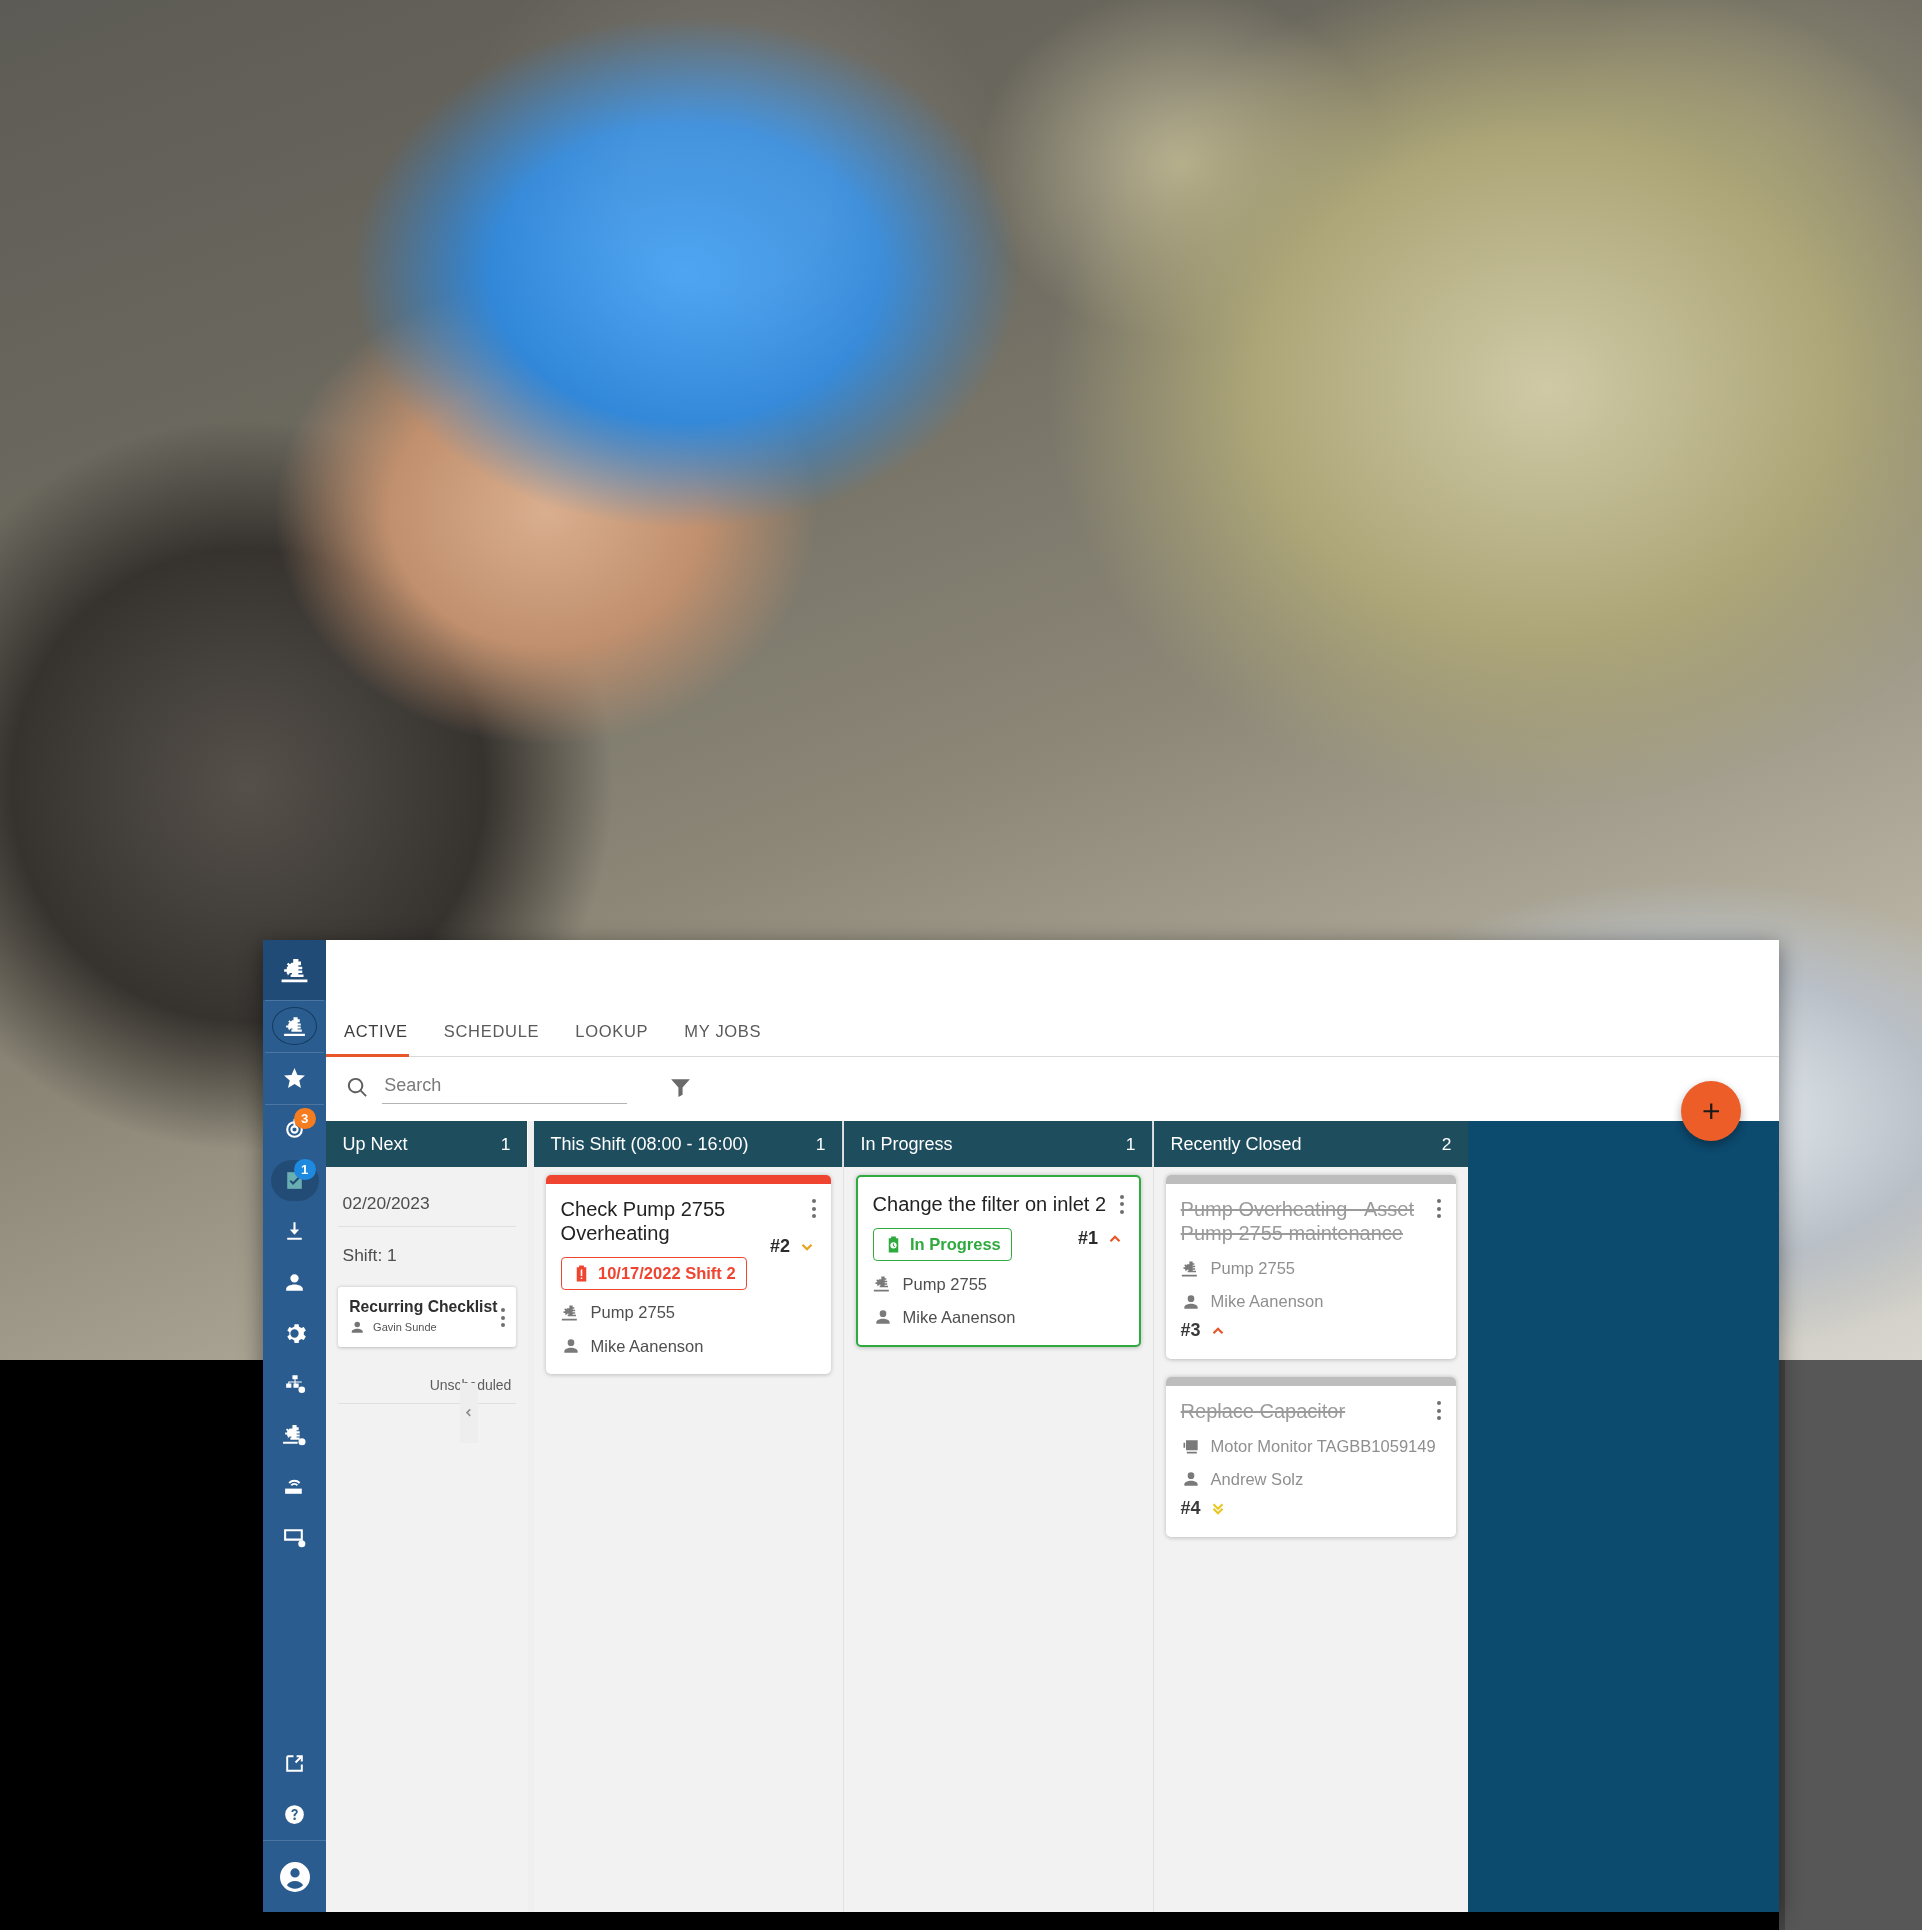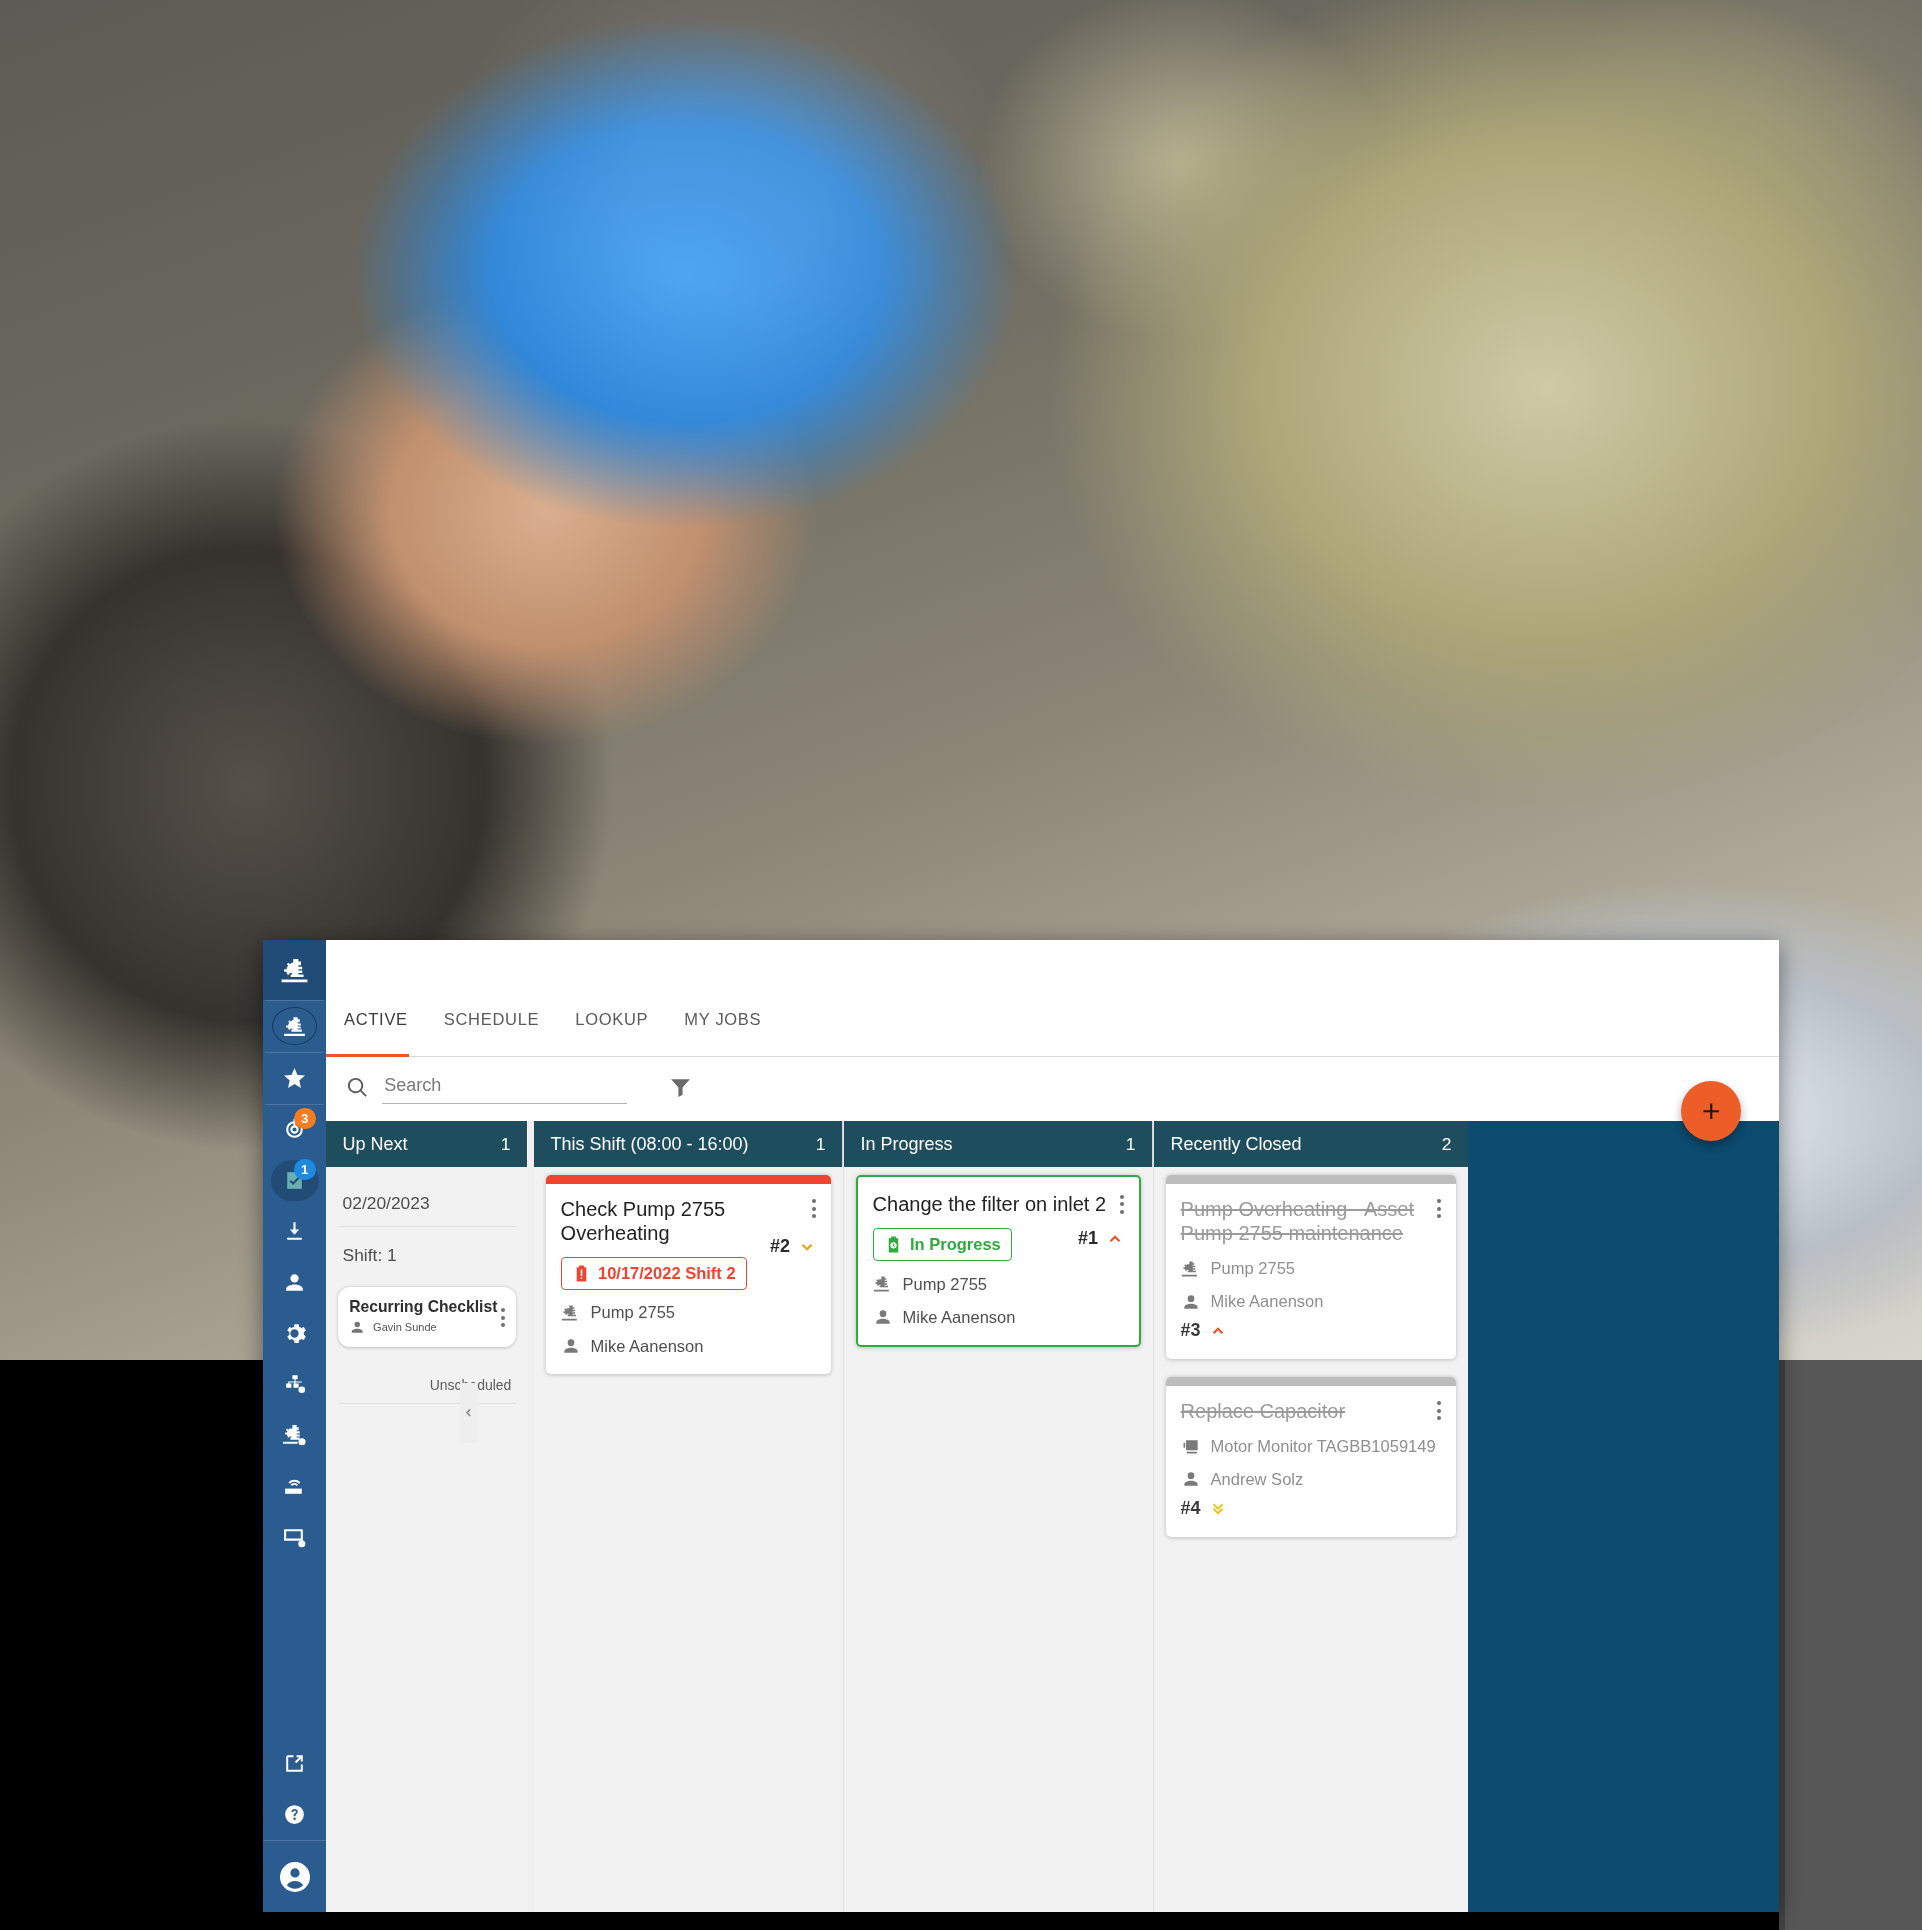--- a/index.html
+++ b/index.html
@@ -47,21 +47,21 @@
   .rail-avatar svg{width:36px;height:36px;fill:#fff;}
 
   
   #titlebar{position:absolute;left:63px;top:0;right:0;height:60px;background:#2196f3;
     display:flex;align-items:center;padding:0 18px;box-sizing:border-box;}
   #title-text{color:#fff;font-size:23px;letter-spacing:0.2px;}
   #star-btn{margin-left:auto;display:flex;align-items:center;}
   #star-btn svg{width:28px;height:28px;fill:none;stroke:#fff;stroke-width:1.7;}
 
   
-  #tabbar{position:absolute;left:63px;top:48px;right:0;height:56px;background:#fff;
+  #tabbar{position:absolute;left:63px;top:60px;right:0;height:56px;background:#fff;
     display:flex;align-items:flex-end;box-sizing:border-box;}
   .tab{font-size:16.5px;color:#5a5a5a;letter-spacing:0.7px;padding:0 18px 15px 18px;cursor:pointer;}
   .tab.active{color:#3c3c3c;}
   #tab-underline{position:absolute;left:63px;top:114px;height:3.3px;background:#e8572a;width:83px;}
   #tabbar-line{position:absolute;left:63px;top:116px;right:0;height:0.8px;background:#d9d9d9;}
 
   
   #searchrow{position:absolute;left:63px;top:117px;right:0;height:64px;background:#fff;
     display:flex;align-items:center;padding-left:20px;box-sizing:border-box;}
   #search-icon svg{width:23px;height:23px;fill:#5f5f5f;}
@@ -89,21 +89,21 @@
     padding:0 16.5px;box-sizing:border-box;font-size:18px;}
   .col-count{margin-left:auto;font-size:17.4px;}
   .col-body{flex:1;padding:8.3px 11.6px 0 11.6px;box-sizing:border-box;overflow:hidden;}
   .col-upnext .col-head{border-right:1.7px solid #ffffff;}
   .col-shift .col-head,.col-prog .col-head{border-right:1.7px solid #cfd8dc;}
 
   
   .un-date{font-size:17.4px;color:#4e4e4e;padding:18px 5px 11.6px 5px;border-bottom:0.8px solid #e0e0e0;}
   .un-shift{font-size:17.4px;color:#4e4e4e;padding:18px 5px 21.5px 5px;}
   .un-unsched{font-size:14px;color:#5d5d5d;padding:30px 5px 10px 5px;border-bottom:0.8px solid #e0e0e0;text-align:right;}
-  .mini-card{background:#fff;border-radius:12px;box-shadow:0 0.8px 3.3px rgba(0,0,0,.22);
+  .mini-card{background:#fff;border-radius:3px;box-shadow:0 0.8px 3.3px rgba(0,0,0,.22);
     padding:10px 11.6px 11.6px 11.6px;display:flex;align-items:center;}
   .mini-title{font-size:15.7px;font-weight:700;color:#2e2e2e;line-height:1.25;}
   .mini-sub{display:flex;align-items:center;margin-top:1.7px;}
   .mini-sub svg{width:16.5px;height:16.5px;fill:#757575;margin-right:7.4px;}
   .mini-sub span{font-size:11px;color:#555;}
   .kebab{margin-left:auto;display:flex;flex-direction:column;gap:3.3px;padding-top:2.5px;}
   .kebab i{width:4.1px;height:4.1px;background:#6f6f6f;border-radius:50%;display:block;}
 
   
   .card{background:#fff;border-radius:5px;box-shadow:0 0.8px 4.1px rgba(0,0,0,.22);

